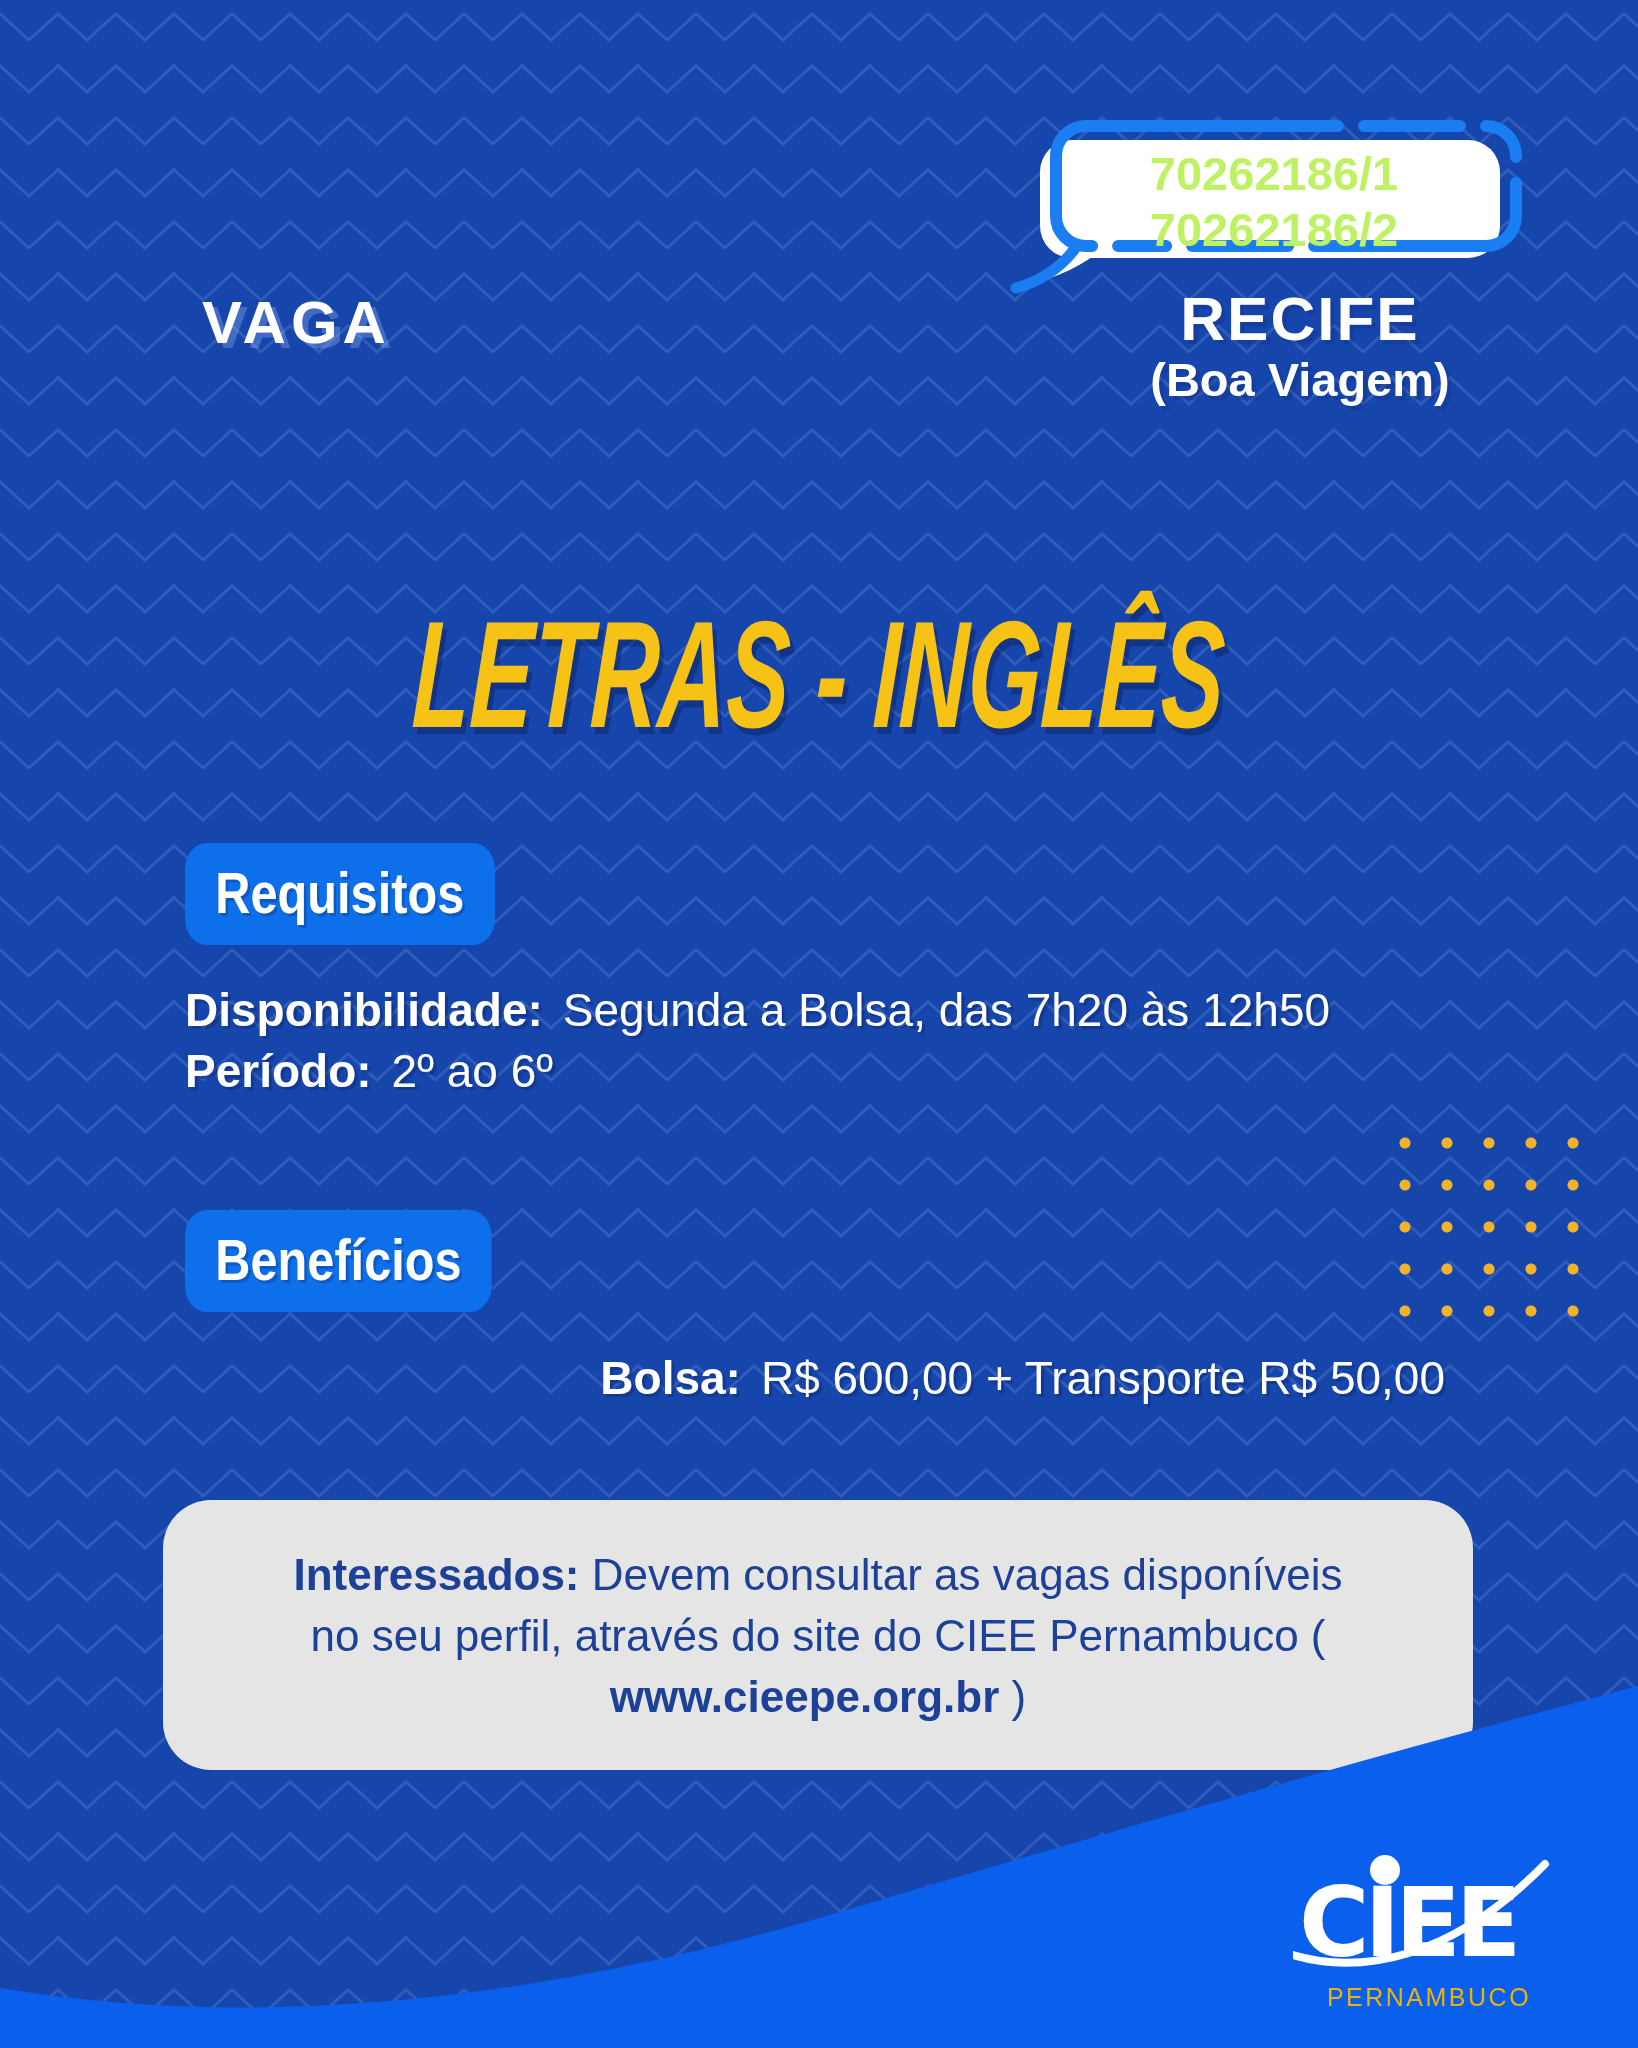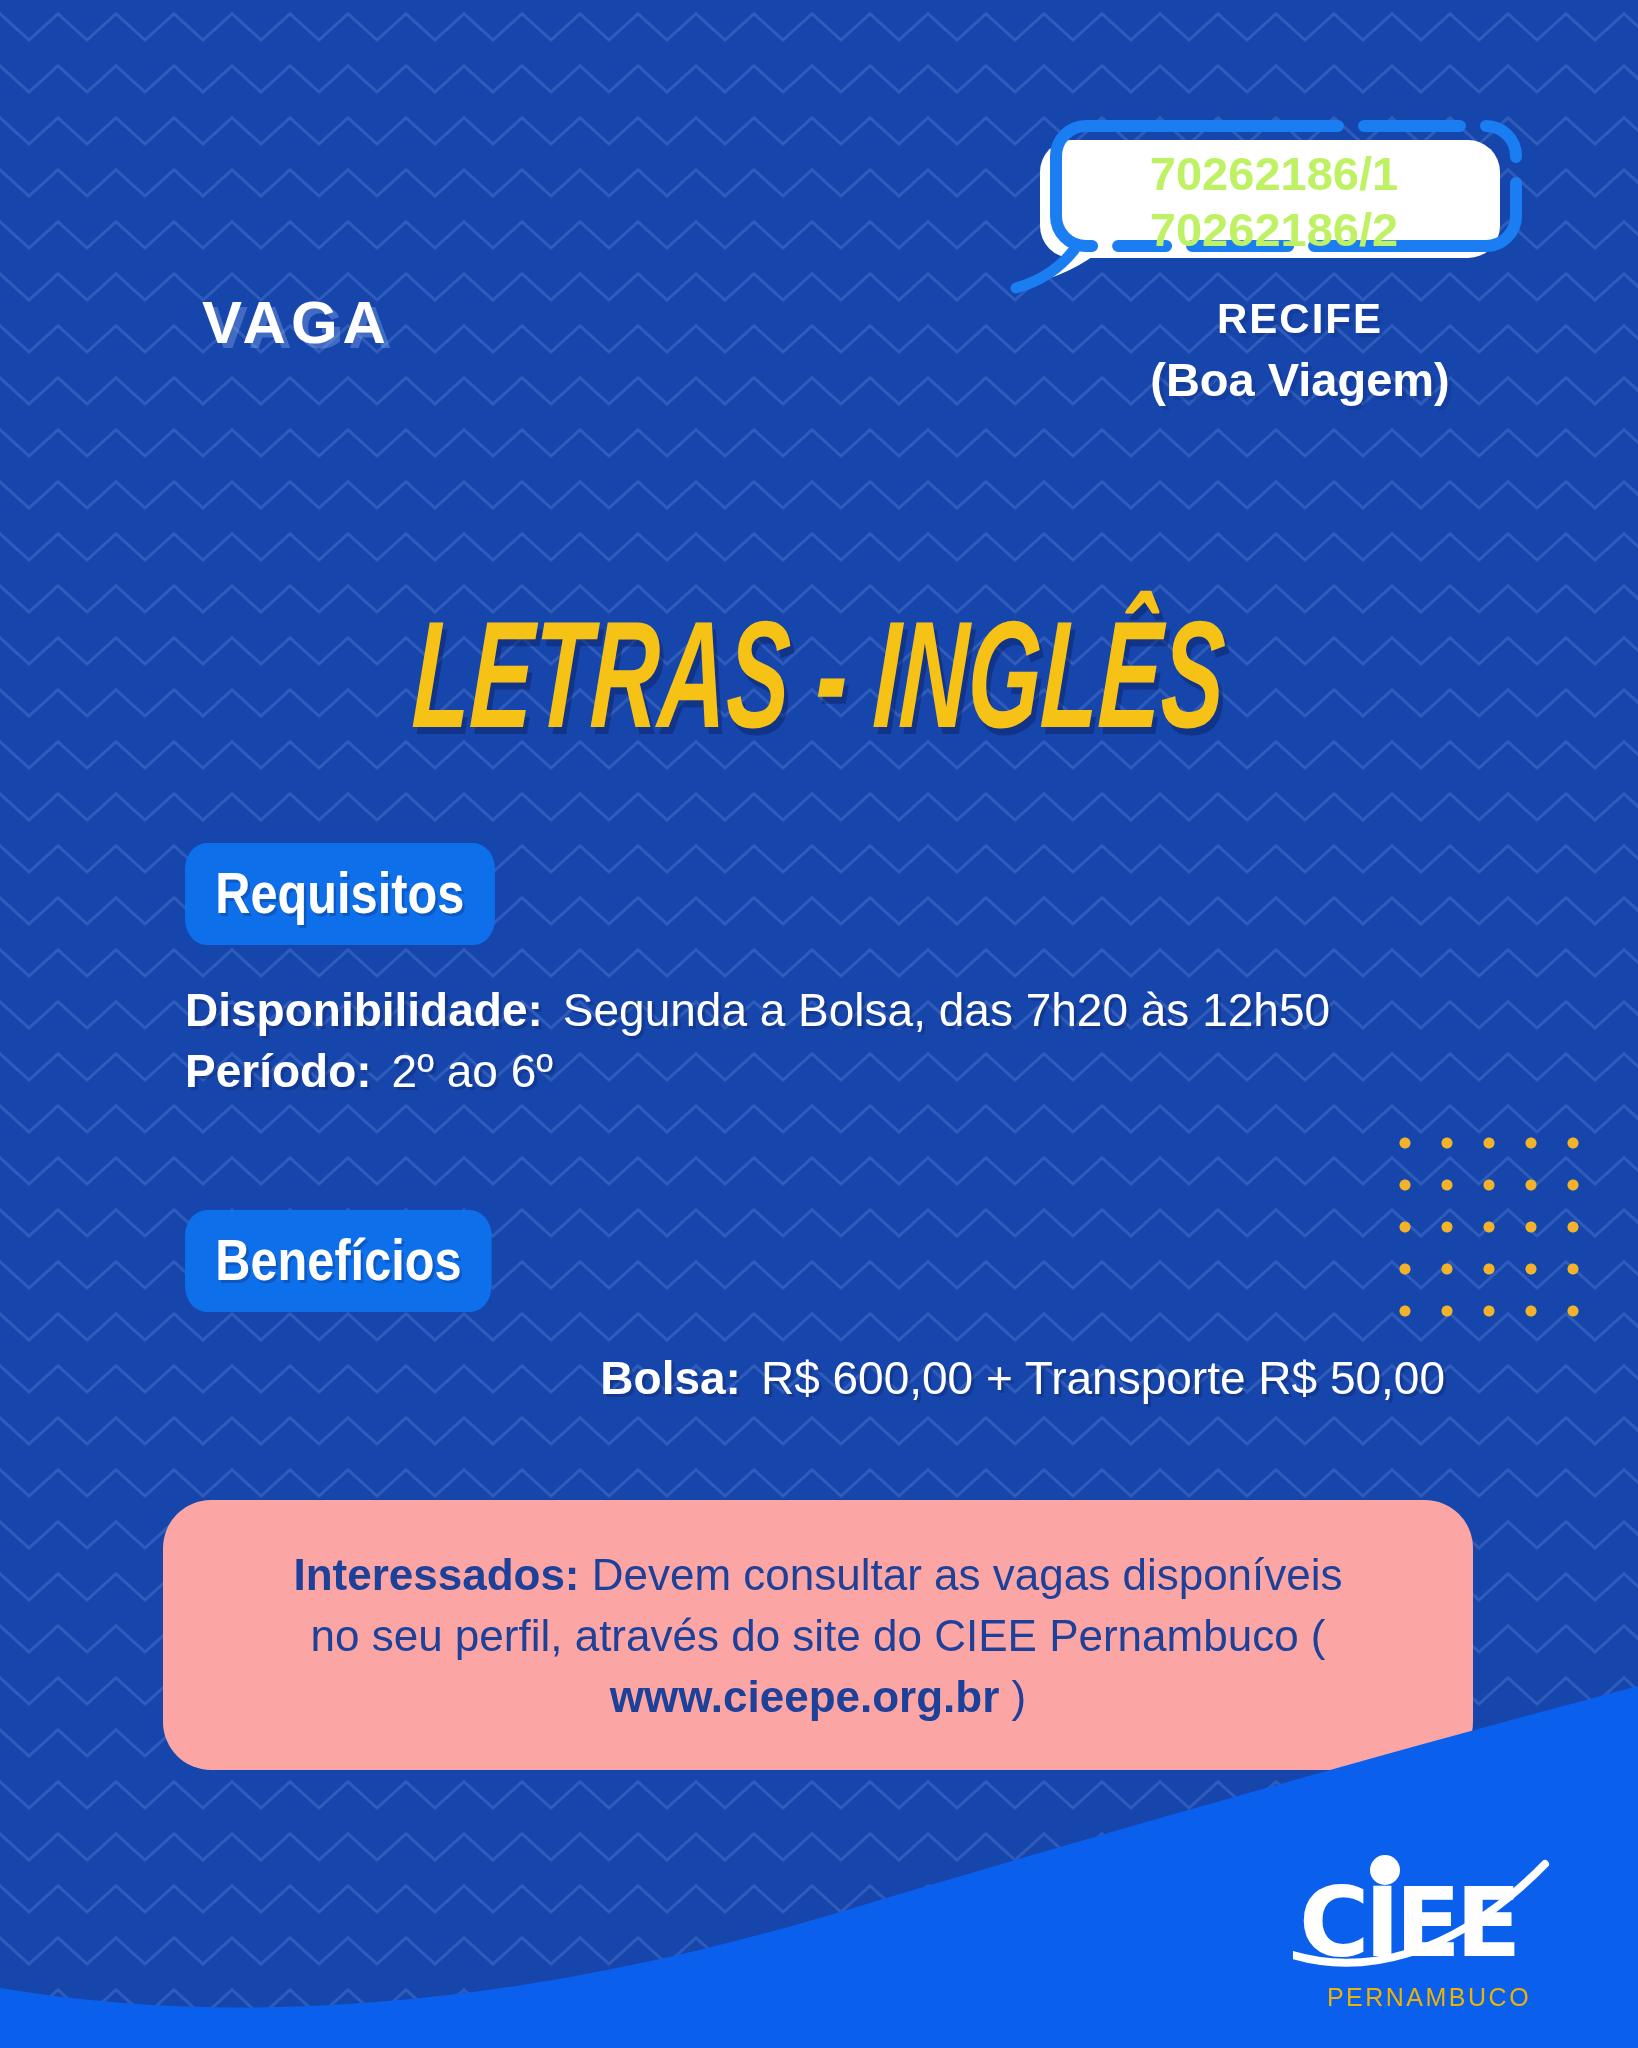--- a/index.html
+++ b/index.html
@@ -18,21 +18,21 @@
   .bubble-wrap{left:1000px;top:118px;width:530px;height:180px;}
   .bubble-codes{
     position:absolute;left:48px;top:28px;width:452px;
     text-align:center;color:#bef264;font-weight:bold;
     font-size:47px;line-height:56px;letter-spacing:0px;
   }
 
   
   .location{left:1020px;top:286px;width:560px;text-align:center;color:#fff;
             text-shadow:4px 4px 0 rgba(12,30,90,.18);}
-  .location .city{font-size:42px;font-weight:bold;letter-spacing:2px;line-height:66px;}
+  .location .city{font-size:62px;font-weight:bold;letter-spacing:2px;line-height:66px;}
   .location .hood{font-size:47px;font-weight:bold;line-height:56px;}
 
   
   .kicker{left:202px;top:288px;color:#fff;font-size:60px;font-weight:bold;
           letter-spacing:5px;text-shadow:6px 5px 0 rgba(150,180,240,.35);}
   .title-main{left:188px;top:336px;color:#fff;font-size:188px;line-height:200px;
           font-weight:bold;font-style:italic;
           text-shadow:14px 7px 0 rgba(150,180,240,.5);}
   .course{left:0;right:0;top:604px;text-align:center;color:#F7C216;
           font-size:152px;line-height:140px;font-weight:bold;font-style:italic;
@@ -60,21 +60,21 @@
 
   
   .dots{
     left:1384px;top:1122px;width:200px;height:200px;
     background-image:radial-gradient(circle,#F2B32A 5px,rgba(0,0,0,0) 6px);
     background-size:42px 42px;
   }
 
   
   .cta-card{
-    left:163px;top:1500px;width:1310px;height:270px;background:#fca5a5;
+    left:163px;top:1500px;width:1310px;height:270px;background:#e5e5e5;
     border-radius:48px;box-sizing:border-box;
     display:flex;align-items:center;justify-content:center;
     padding:20px 100px;
   }
   .cta-text{
     text-align:center;color:#1D4098;font-size:44px;line-height:61px;
   }
   .cta-text .bold{font-weight:bold;}
 
   

